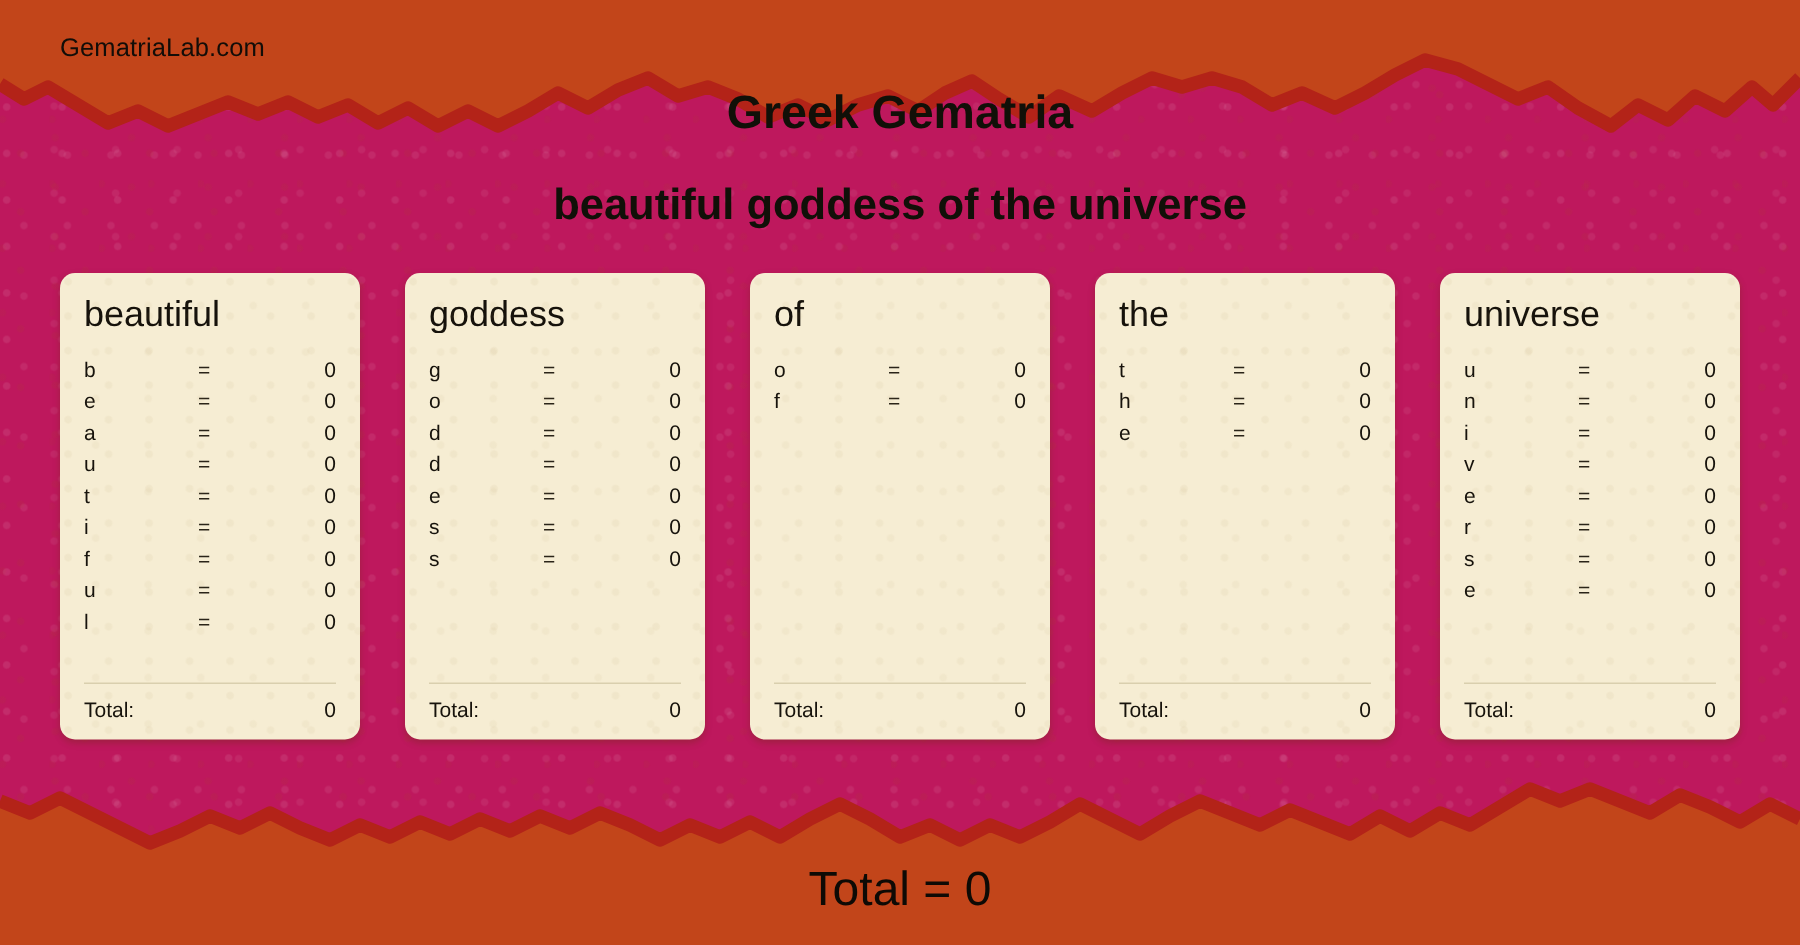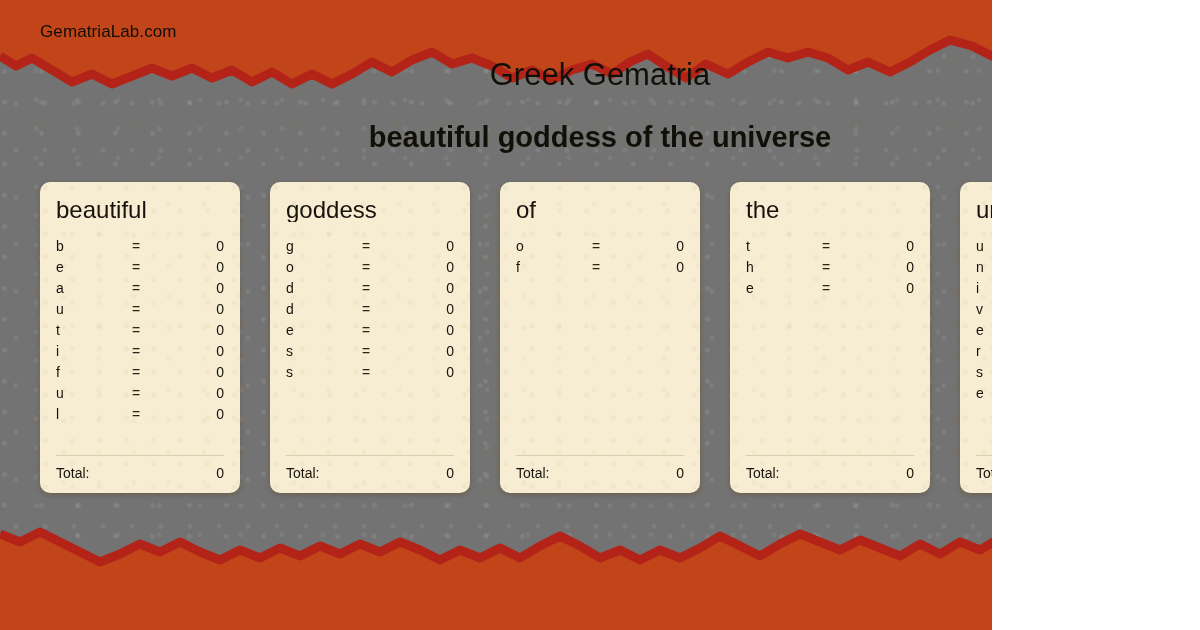--- a/index.html
+++ b/index.html
@@ -6,24 +6,24 @@
     margin: 0;
     padding: 0;
     background: #ffffff;
   }
   body {
     font-family: "Liberation Sans", sans-serif;
   }
 
   #page {
     position: relative;
-    width: 992px;
+    width: 1200px;
     height: 630px;
     overflow: hidden;
-    background: #737373;
+    background: #be185d;
   }
 
   
   #paper-grain {
     position: absolute;
     inset: 0;
     pointer-events: none;
     background-image:
       radial-gradient(circle at 12% 30%, rgba(255,255,255,0.10) 0 2px, transparent 3px),
       radial-gradient(circle at 32% 62%, rgba(160,100,10,0.09) 0 2px, transparent 3px),
@@ -61,21 +61,21 @@
   
   #title {
     position: absolute;
     z-index: 5;
     top: 57px;
     left: 0;
     width: 1200px;
     text-align: center;
     font-size: 31px;
     color: #111008;
-    font-weight: 400;
+    font-weight: 700;
   }
   #subtitle {
     position: absolute;
     z-index: 5;
     top: 121px;
     left: 0;
     width: 1200px;
     text-align: center;
     font-size: 29px;
     color: #111008;
@@ -409,14 +409,15 @@
         </div>
       </div>
       <div class="card-total">
         <span class="tlabel">Total:</span>
         <span class="tval">0</span>
       </div>
     </div>
 
   </div>
 
+  <div id="grand-total">Total = 0</div>
 
 </div>
 
 </body></html>

